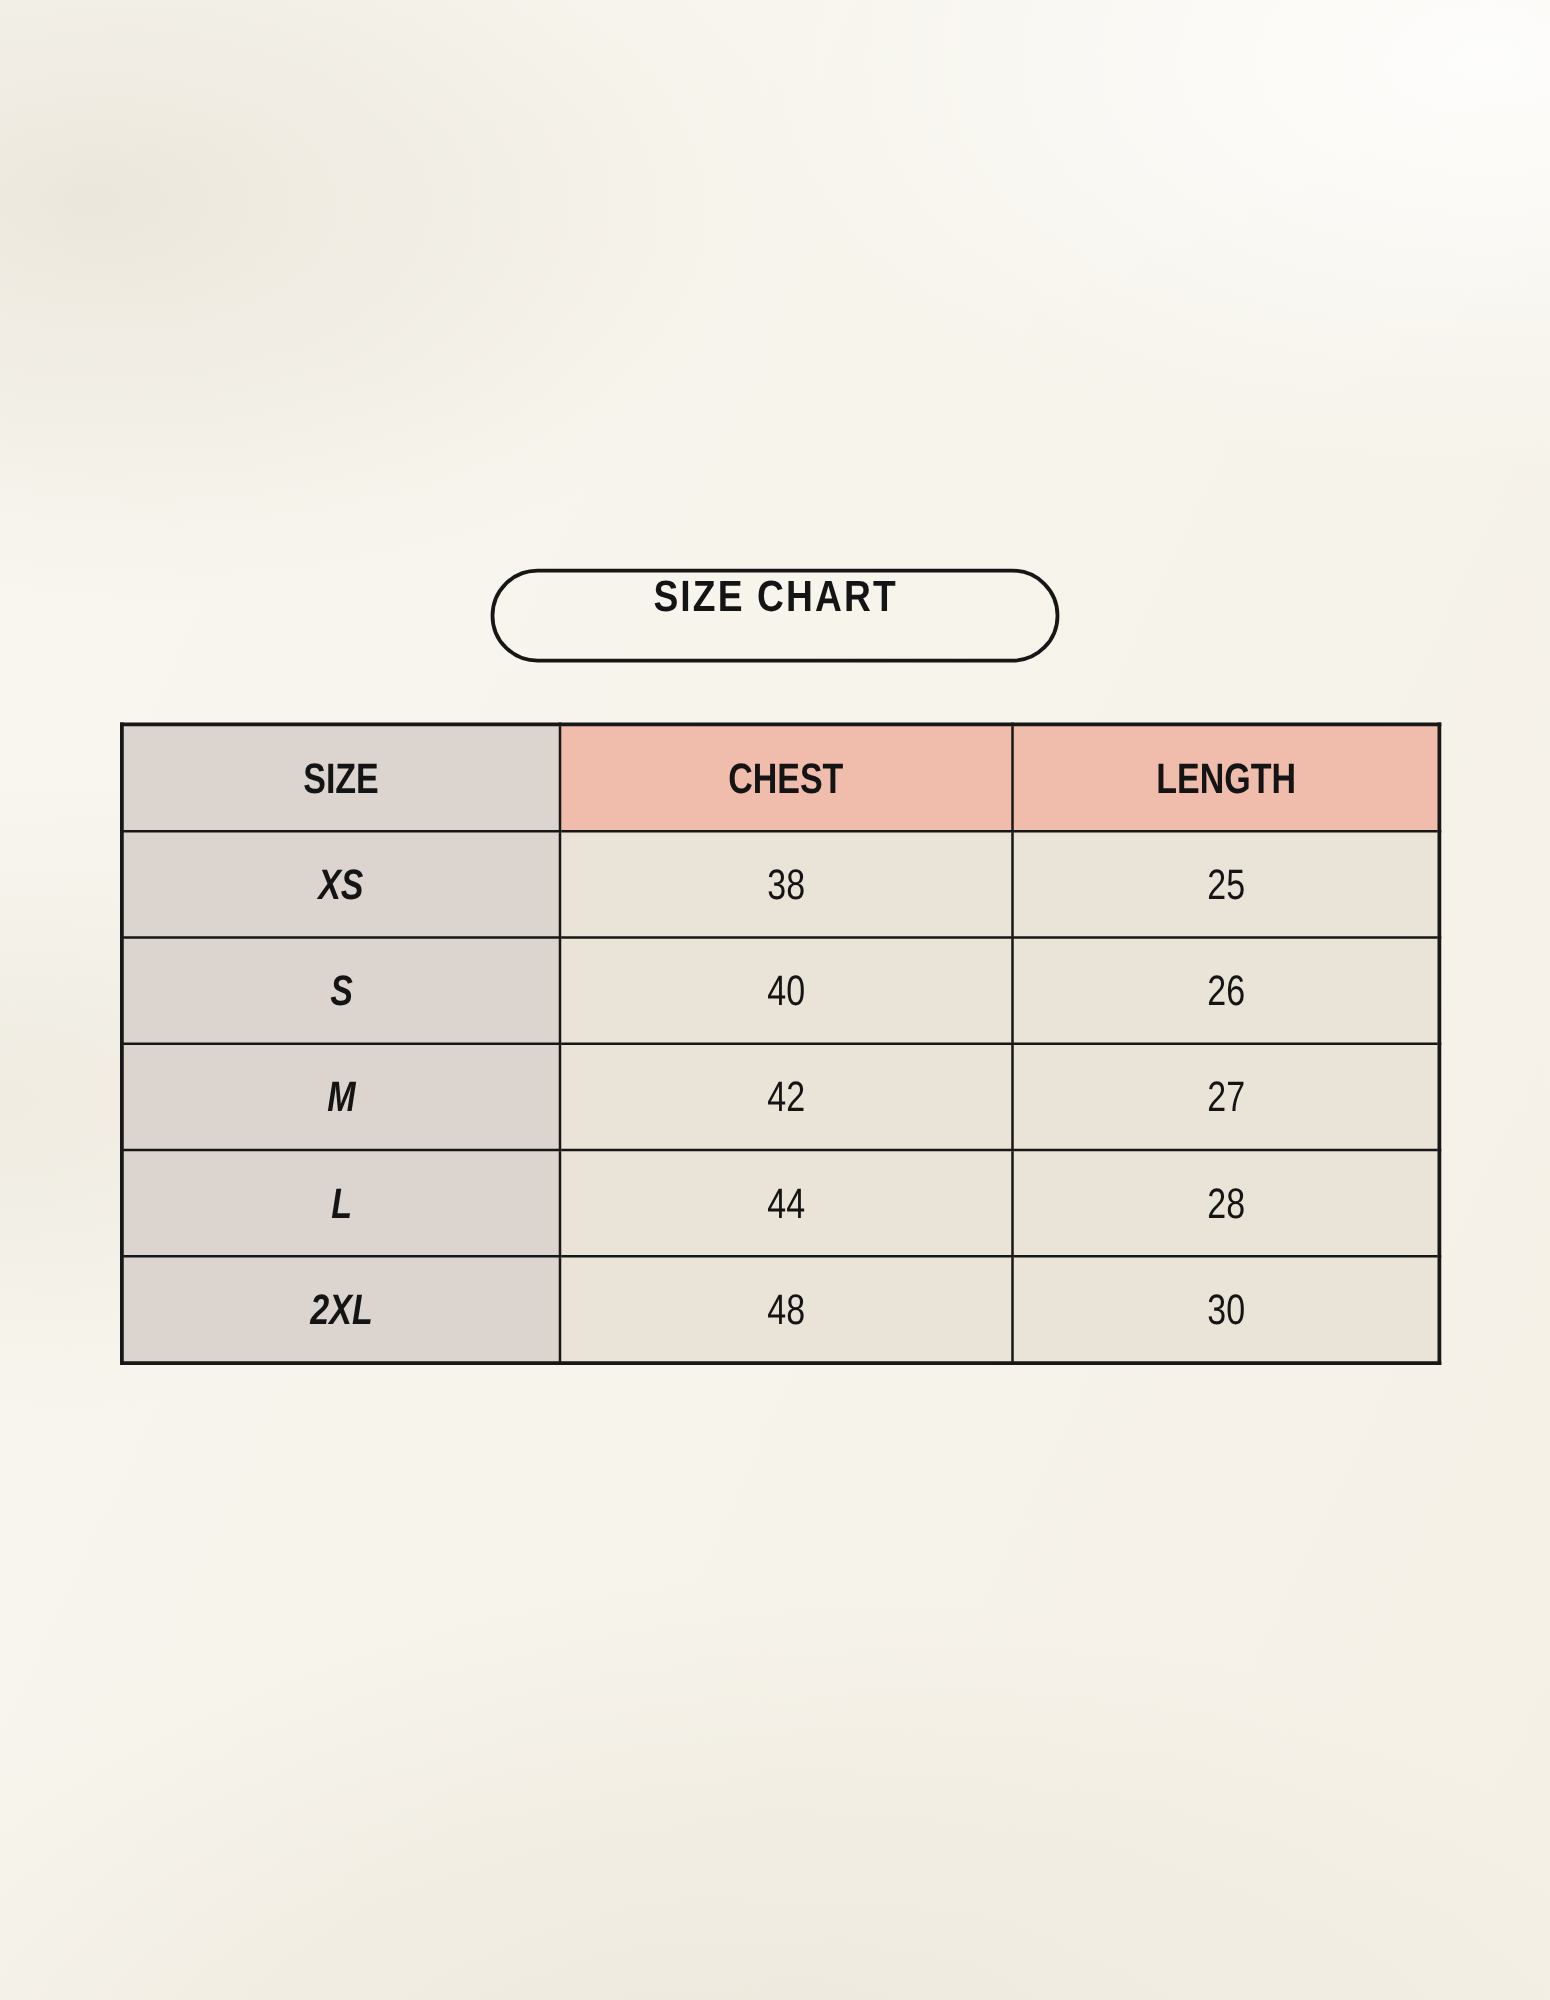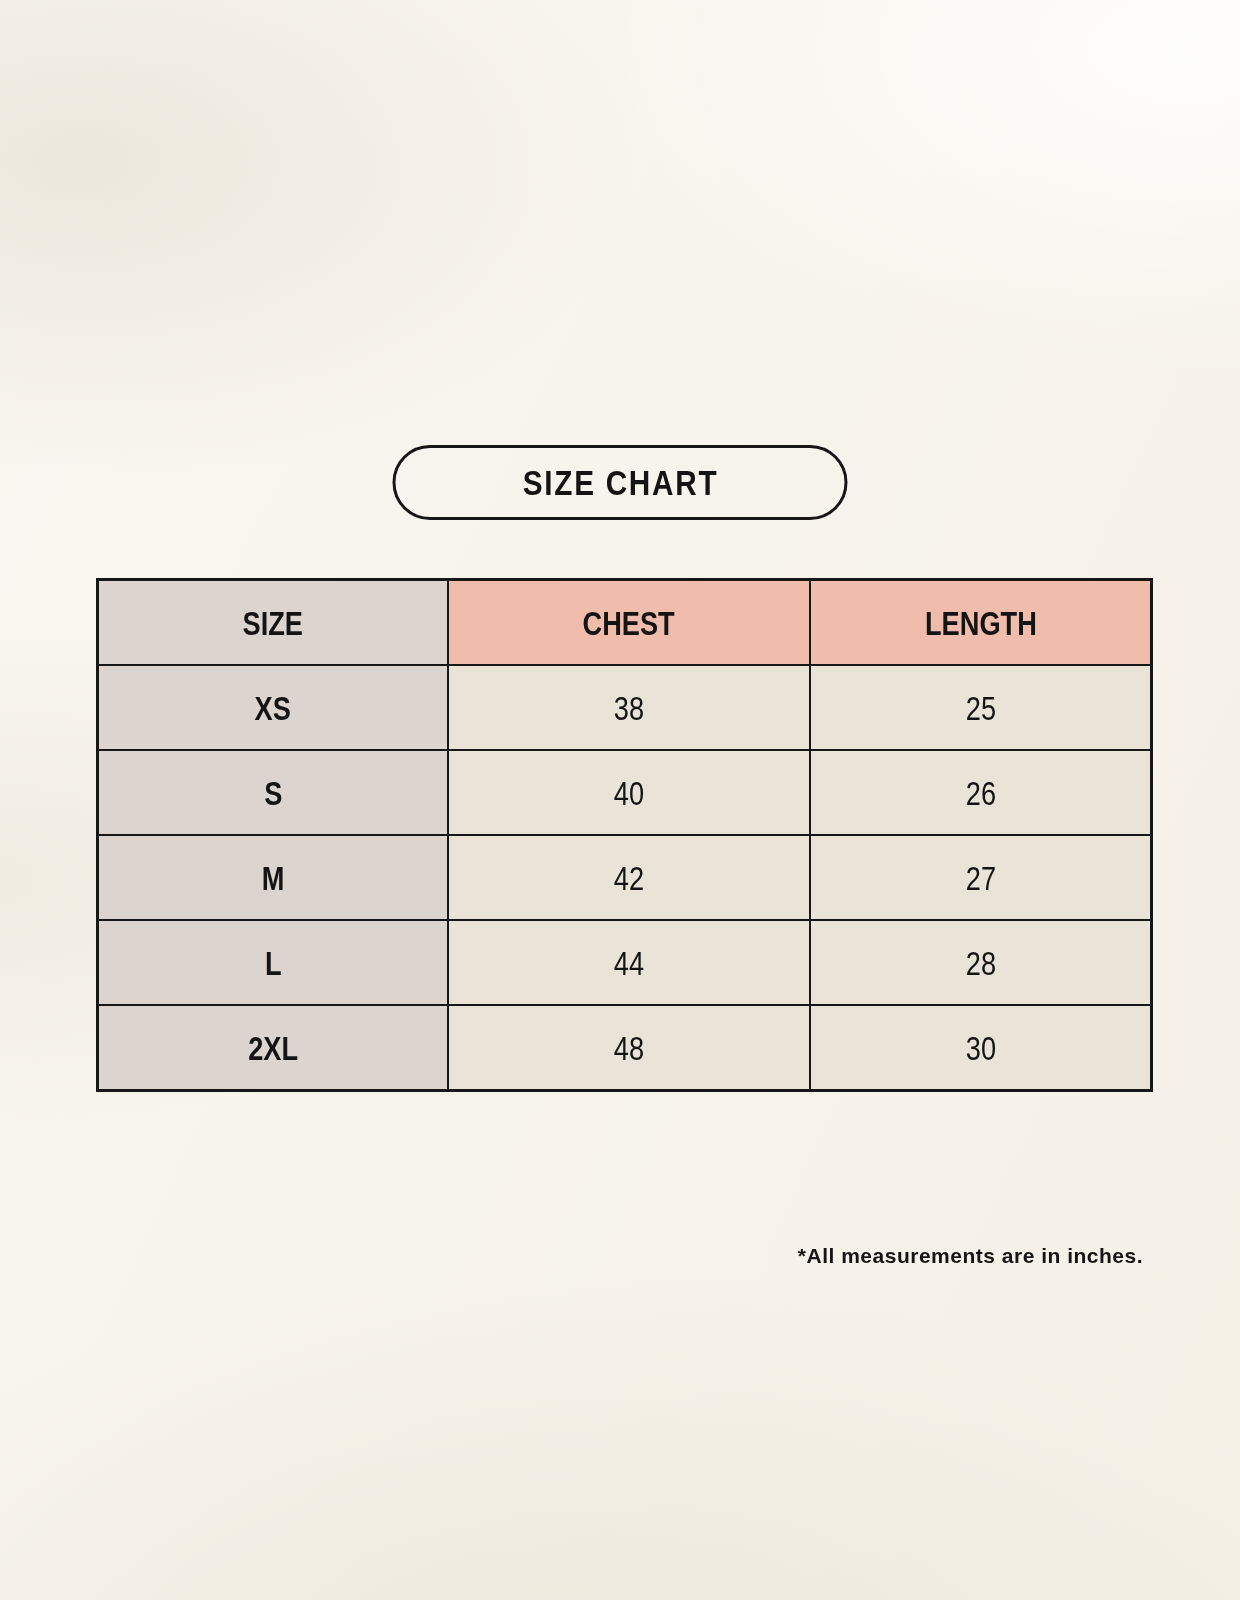--- a/index.html
+++ b/index.html
@@ -36,29 +36,28 @@
     letter-spacing: 0;
     white-space: nowrap;
   }
   .title .cx-title {
     display: inline-block;
     transform: scaleX(0.76);
     transform-origin: 50% 50%;
   }
   .pill {
     position: absolute;
-    top: 445px;
+    top: 455px;
     left: 50%;
     transform: translateX(-50%);
     width: 449px;
     height: 69px;
     border: 3px solid #161616;
     border-radius: 38px;
     display: flex;
-    align-items: center;
     justify-content: center;
     box-sizing: content-box;
   }
   .pill .pill-label {
     display: inline-block;
     font-size: 35px;
     font-weight: 700;
     letter-spacing: 2px;
     transform: scaleX(0.85);
     transform-origin: 50% 50%;
@@ -78,21 +77,21 @@
     border: 2px solid #171717;
     height: 83px;
     padding: 0;
     text-align: center;
     vertical-align: middle;
     font-size: 34px;
     line-height: 1;
   }
   th.size-col { background: var(--gray-bg); font-weight: 700; }
   th.measure-col { background: var(--salmon-bg); font-weight: 700; }
-  td.label-cell { background: var(--gray-bg); font-weight: 700; font-size: 33px; }
+  td.label-cell { background: var(--gray-bg); font-weight: 700; font-size: 33px; font-style: italic; }
   td.value-cell { background: var(--cream-bg); font-weight: 400; font-size: 33px; margin-left: 33px; }
   .cx {
     display: inline-block;
     transform: scaleX(0.8);
     transform-origin: 50% 50%;
     white-space: nowrap;
   }
   .footnote {
     position: absolute;
     top: 1244px;
@@ -143,15 +142,14 @@
           <td class="value-cell"><span class="cx">28</span></td>
         </tr>
         <tr>
           <td class="label-cell"><span class="cx">2XL</span></td>
           <td class="value-cell"><span class="cx">48</span></td>
           <td class="value-cell"><span class="cx">30</span></td>
         </tr>
       </tbody>
   </table>
 
-  <div class="footnote">*All measurements are in inches.</div>
 
 </div>
 
 </body></html>

